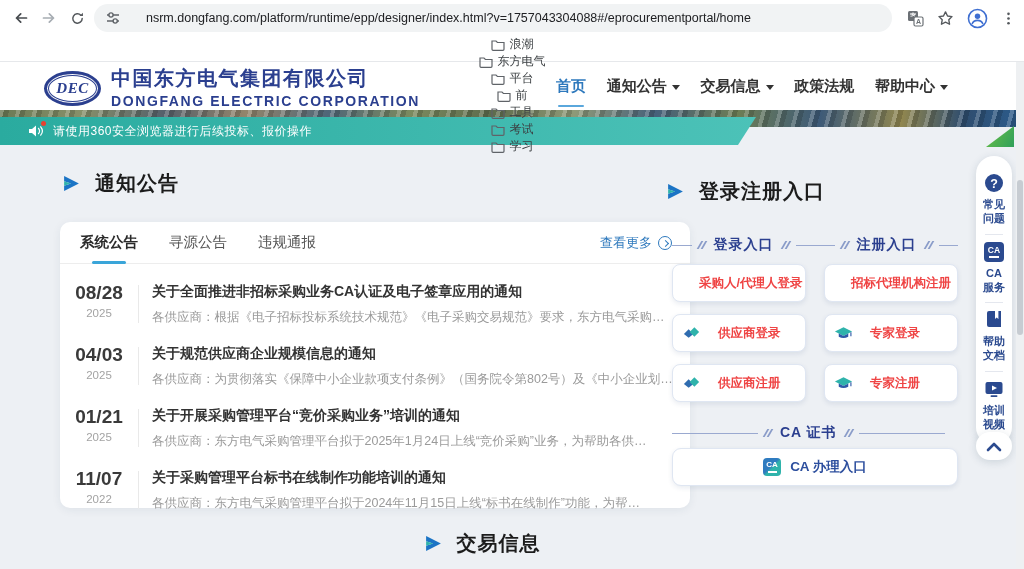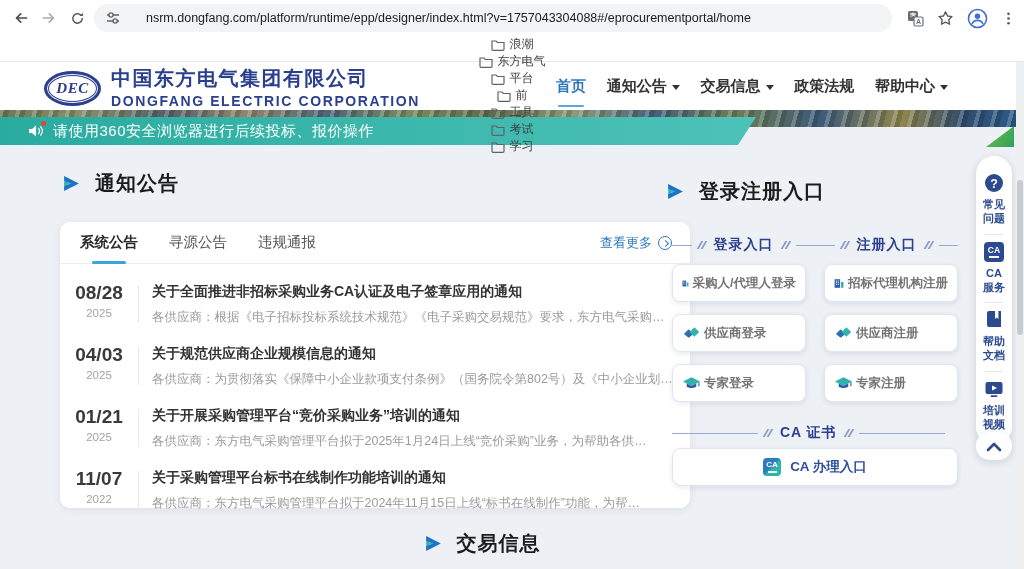--- a/index.html
+++ b/index.html
@@ -45,21 +45,21 @@
       repeating-linear-gradient(105deg, rgba(255,255,255,.20) 0 4px, rgba(0,0,0,.15) 4px 9px, transparent 9px 16px),
       linear-gradient(95deg,#6b7a55 0,#87906a 8%,#55606b 16%,#93856b 24%,#4f6678 32%,#7b8a5f 40%,#5d6b4c 48%,#8f9a78 56%,#46607a 64%,#6d7d55 72%,#3d5a78 80%,#90864f 88%,#2f4d6e 94%,#2b5d8f 100%);
   }
   .wedge { position:absolute; top:126px; left:986px; width:28px; height:21px; background:linear-gradient(120deg,#6cbf45,#2fa05a); clip-path:polygon(100% 0,100% 100%,0 100%); }
   .ticker {
     position:absolute; top:117px; left:0; width:756px; height:28px; z-index:10;
     background:linear-gradient(90deg,#2aab9f,#4cc2b8);
     clip-path:polygon(0 0,100% 0,calc(100% - 18px) 100%,0 100%);
     display:flex; align-items:center; padding-left:28px; gap:9px;
   }
-  .ticker-text { color:#fff; font-size:15px; letter-spacing:.5px; }
+  .ticker-text { color:#fff; font-size:12px; letter-spacing:.5px; }
   .speaker-wrap { position:relative; width:16px; height:14px; }
   .red-dot { position:absolute; top:-3px; right:-2px; width:5px; height:5px; border-radius:50%; background:#e8402f; }
   
   .sec-head { display:flex; align-items:center; gap:14px; }
   .sec-title { font-size:20px; font-weight:bold; color:#1c1c1c; letter-spacing:1px; }
   .sec-notice { position:absolute; top:170px; left:62px; }
   .sec-login  { position:absolute; top:178px; left:666px; }
   .sec-trade  { position:absolute; top:530px; left:0; right:60px; justify-content:center; }
   
   .card {
@@ -85,22 +85,22 @@
   
   .sub-row { position:absolute; top:236px; left:672px; width:286px; display:flex; }
   .sub { flex:1; display:flex; align-items:center; justify-content:center; gap:4px; }
   .sub-line { height:1px; background:#9aa9d0; flex:1; max-width:34px; }
   .slashes { display:flex; gap:2px; margin:0 3px; }
   .slash { width:2px; height:8px; background:#8a9cc9; transform:skewX(-30deg); }
   .sub-text { font-size:14px; font-weight:bold; color:#2b3f8f; letter-spacing:1px; padding:0 2px; }
   .btn-grid { position:absolute; top:264px; left:672px; width:286px; display:grid; grid-template-columns:134px 134px; column-gap:18px; row-gap:12px; }
   .p-btn {
     height:38px; background:#fff; border:1px solid #dfe6f2; border-radius:8px;
-    box-shadow:0 2px 5px rgba(40,70,120,.10); display:flex; align-items:center; gap:3px;
-    padding:0 9px; color:#737373; font-size:12.5px; font-weight:bold; cursor:pointer; white-space:nowrap;
+    box-shadow:0 2px 5px rgba(40,70,120,.10); display:flex; align-items:center; gap:17px;
+    padding:0 9px; color:#ef4444; font-size:12.5px; font-weight:bold; cursor:pointer; white-space:nowrap;
   }
   .ca-head { position:absolute; top:424px; left:672px; width:286px; display:flex; align-items:center; justify-content:flex-start; gap:4px; }
   .ca-head .sub-line { max-width:86px; }
   .ca-btn {
     position:absolute; top:448px; left:672px; width:286px; height:38px; background:#fff;
     border:1px solid #dfe6f2; border-radius:9px; box-shadow:0 2px 5px rgba(40,70,120,.10);
     display:flex; align-items:center; justify-content:center; gap:9px;
     color:#2d4f9e; font-size:13.5px; font-weight:bold; cursor:pointer;
   }
   .ca-badge { width:18px; height:18px; border-radius:4px; background:linear-gradient(135deg,#2f7bc0 45%,#2fb3ab 55%); display:flex; flex-direction:column; align-items:center; justify-content:center; flex:none; }
@@ -415,33 +415,33 @@
       <span>招标代理机构注册</span>
     </div>
     <div class="p-btn">
       <svg width="19" height="14" viewBox="0 0 20 14">
         <path d="M2 8L7 3l5 5-5 4z" fill="#2f6cb0"></path>
         <path d="M8 6l5-5 5 5-5 5z" fill="#2fb3ab"></path>
       </svg>
       <span>供应商登录</span>
     </div>
     <div class="p-btn">
-      <svg width="19" height="14" viewBox="0 0 20 14">
-        <path d="M2 8L7 3l5 5-5 4z" fill="#2f6cb0"></path>
-        <path d="M8 6l5-5 5 5-5 5z" fill="#2fb3ab"></path>
-      </svg>
-      <span>供应商注册</span>
-    </div>
-    <div class="p-btn">
       <svg width="19" height="15" viewBox="0 0 20 15">
         <polygon points="10,1 19,5.5 10,10 1,5.5" fill="#2fb3ab"></polygon>
         <path d="M5 7.5v3.3q5 2.7 10 0V7.5L10 10z" fill="#2f5aa8"></path>
         <line x1="17.8" y1="6.2" x2="17.8" y2="10.5" stroke="#2f5aa8" stroke-width="1.2"></line>
       </svg>
       <span>专家登录</span>
+    </div>
+    <div class="p-btn">
+      <svg width="19" height="14" viewBox="0 0 20 14">
+        <path d="M2 8L7 3l5 5-5 4z" fill="#2f6cb0"></path>
+        <path d="M8 6l5-5 5 5-5 5z" fill="#2fb3ab"></path>
+      </svg>
+      <span>供应商注册</span>
     </div>
     <div class="p-btn">
       <svg width="19" height="15" viewBox="0 0 20 15">
         <polygon points="10,1 19,5.5 10,10 1,5.5" fill="#2fb3ab"></polygon>
         <path d="M5 7.5v3.3q5 2.7 10 0V7.5L10 10z" fill="#2f5aa8"></path>
         <line x1="17.8" y1="6.2" x2="17.8" y2="10.5" stroke="#2f5aa8" stroke-width="1.2"></line>
       </svg>
       <span>专家注册</span>
     </div>
   </div>

